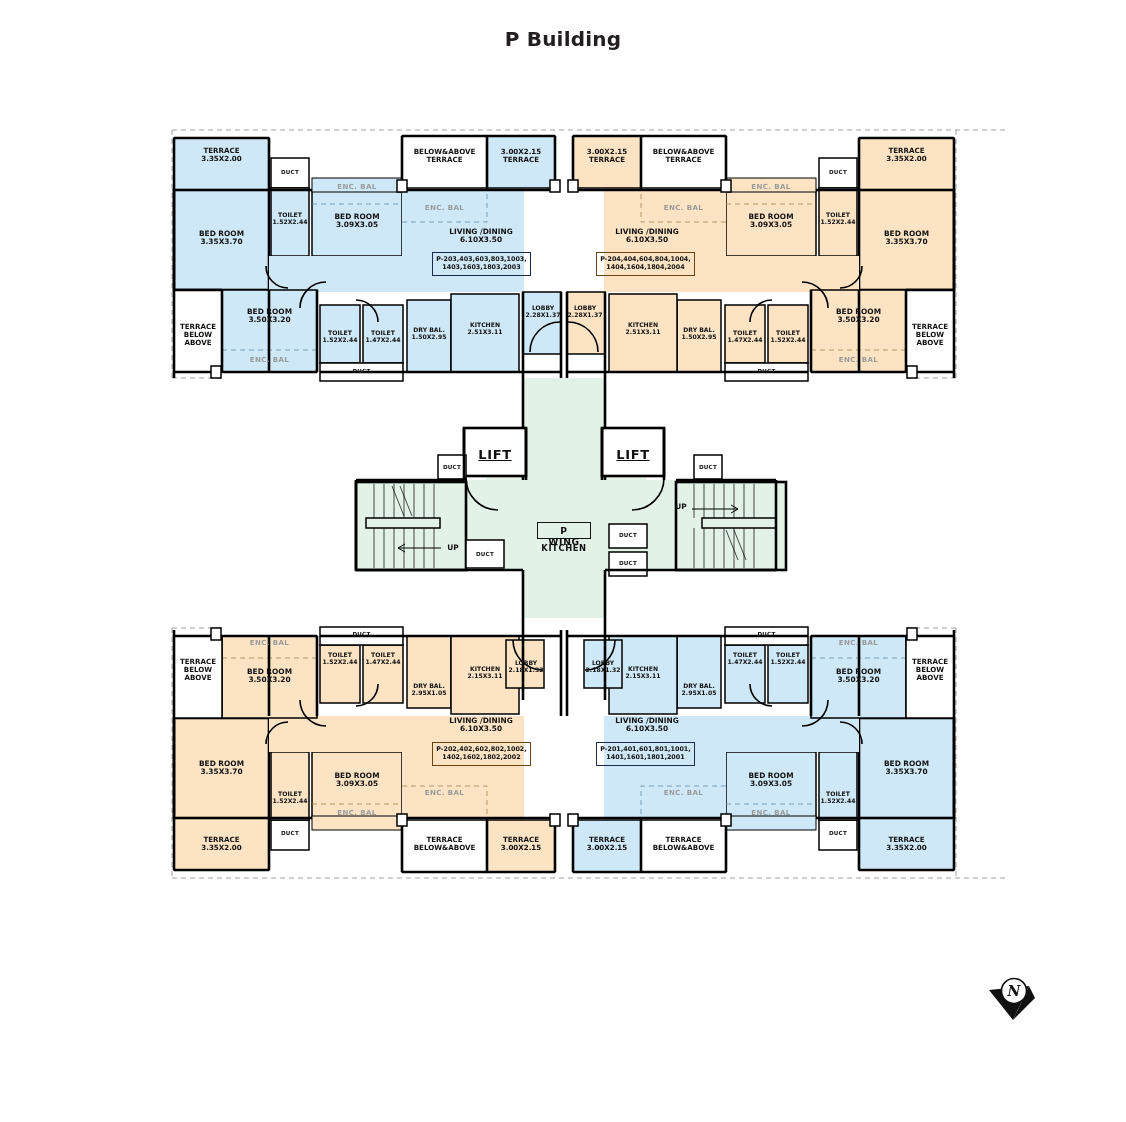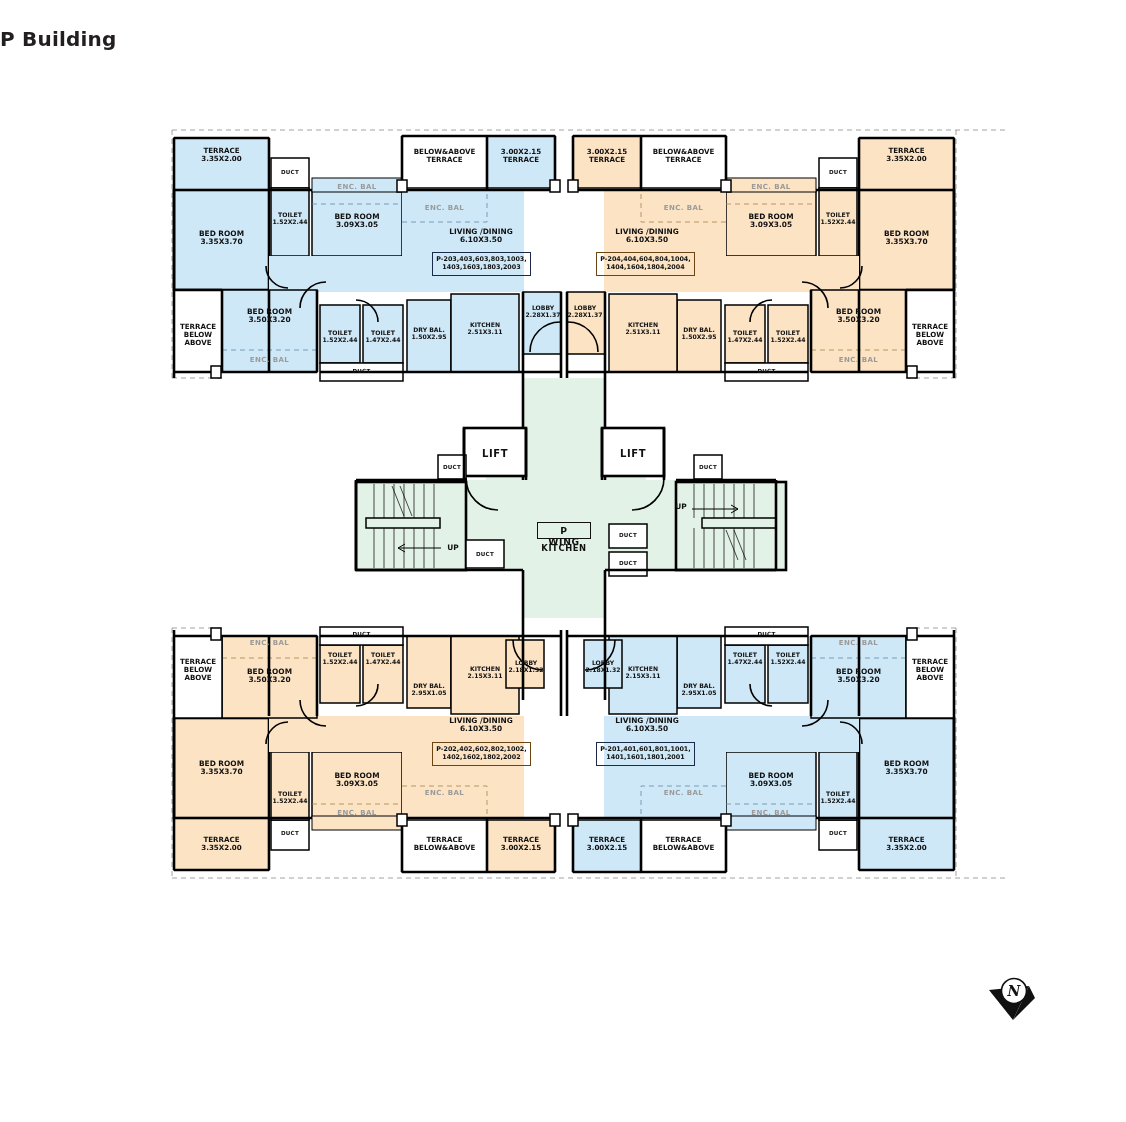--- a/index.html
+++ b/index.html
@@ -2,38 +2,38 @@
 <html><head>
 <meta charset="utf-8">
 <style>
   html,body{margin:0;padding:0;background:#ffffff;}
   body{
     width:1126px;height:1122px;position:relative;overflow:hidden;
     font-family:"DejaVu Sans","Liberation Sans",sans-serif;
     color:#1a1a1a;
   }
   
-  #title-block{position:absolute;left:0;top:0;width:1126px;text-align:left;}
+  #title-block{position:absolute;left:0;top:0;width:1126px;text-align:center;}
   #main-title{font-size:20px;font-weight:bold;letter-spacing:.2px;margin-top:27px;color:#231f20;}
   #sub-title{font-size:17px;font-weight:400;margin-top:11px;color:#231f20;}
 
   
   #plan{position:absolute;left:0;top:0;width:1126px;height:1122px;margin-left:26px;}
   #plan svg{position:absolute;left:0;top:0;}
 
   .lbl{position:absolute;text-align:center;line-height:1.12;pointer-events:none;}
   .lbl .l1{display:block;}
   .lbl .l2{display:block;}
 
   .t-room{font-size:7.4px;font-weight:bold;color:#111;}
   .t-small{font-size:6.1px;font-weight:bold;color:#111;}
   .t-duct{font-size:5.6px;font-weight:bold;color:#111;letter-spacing:.2px;}
   .t-encbal{font-size:7px;font-weight:bold;color:#9a9a9a;letter-spacing:.4px;}
   .t-terr{font-size:7.1px;font-weight:bold;color:#111;}
-  .t-lift{font-size:10px;font-weight:bold;color:#111;letter-spacing:.6px;}
+  .t-lift{font-size:13px;font-weight:bold;color:#111;letter-spacing:.6px;text-decoration:underline;}
   .t-up{font-size:7.4px;font-weight:bold;color:#111;}
   .t-passage{font-size:8.4px;font-weight:bold;color:#111;letter-spacing:.6px;}
 
   .unitbox{position:absolute;border:1.1px solid #1b2a4a;background:transparent;
            text-align:center;font-size:6.4px;font-weight:bold;color:#111;
            line-height:1.25;padding:2px 3px;box-sizing:border-box;}
   .unitbox.or{border-color:#6b4412;}
 
   .wingbox{position:absolute;border:1.3px solid #111;background:#e2f2e6;
            text-align:center;font-size:9.2px;font-weight:bold;color:#111;

